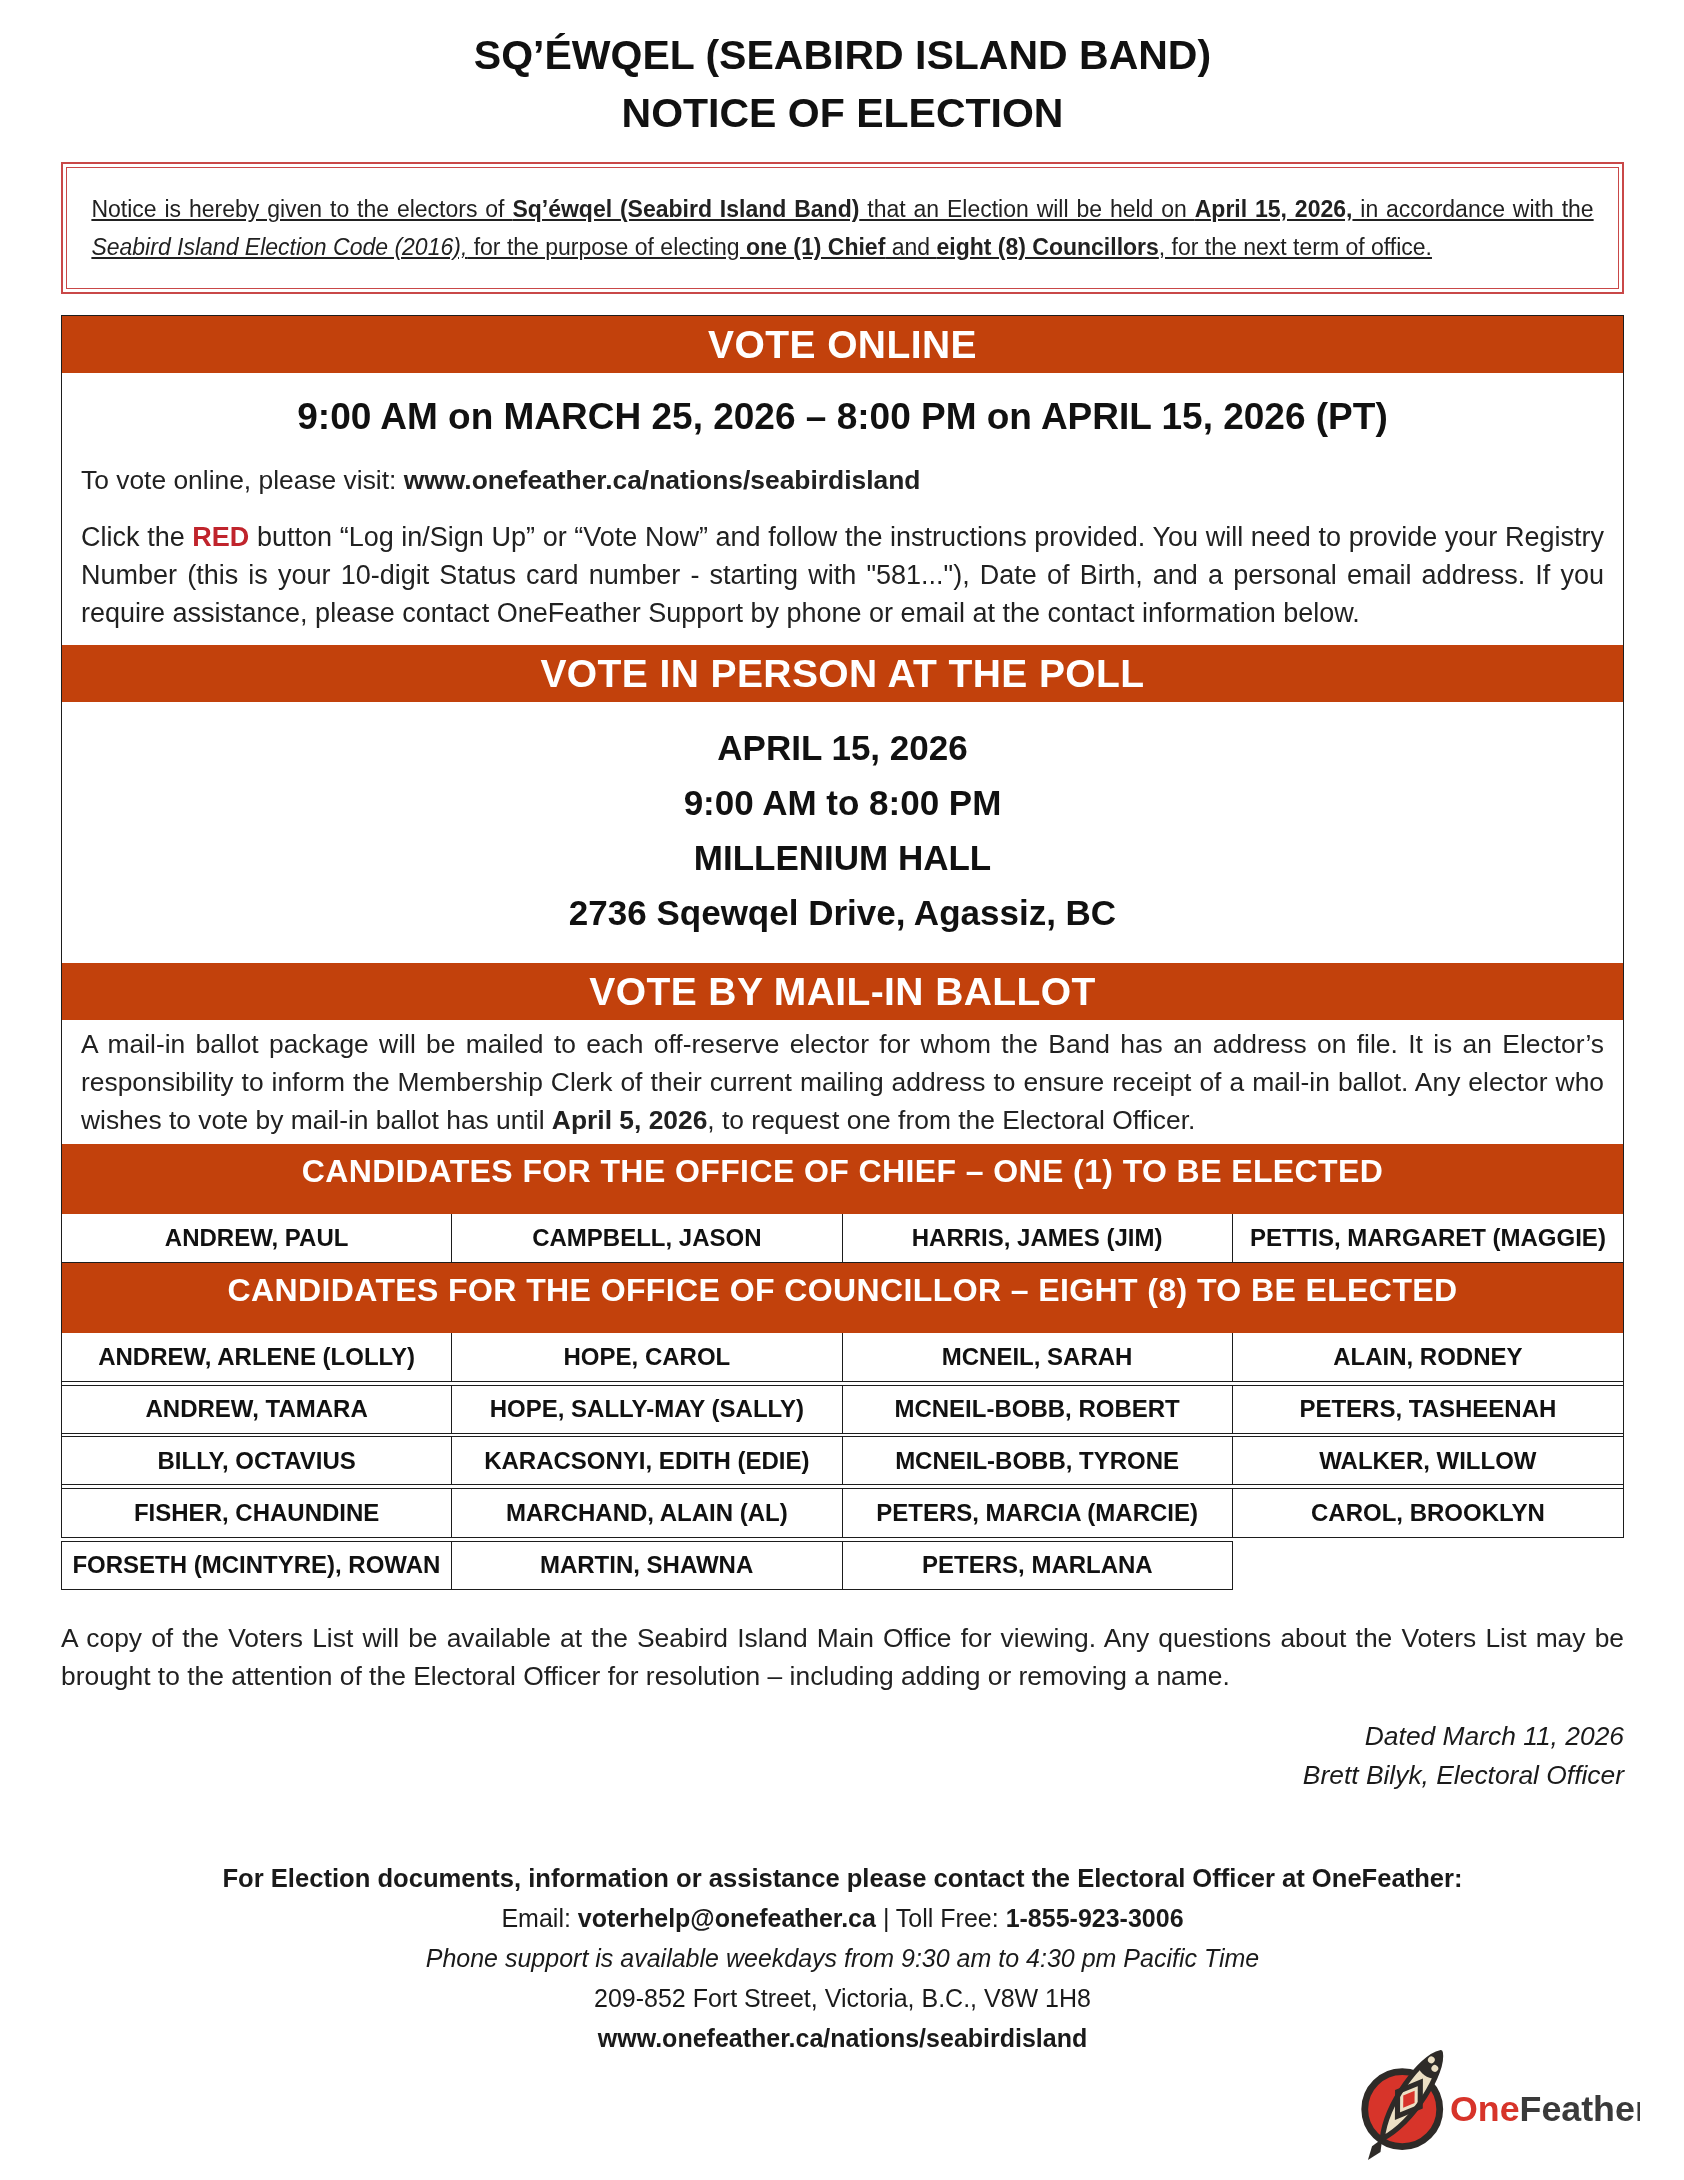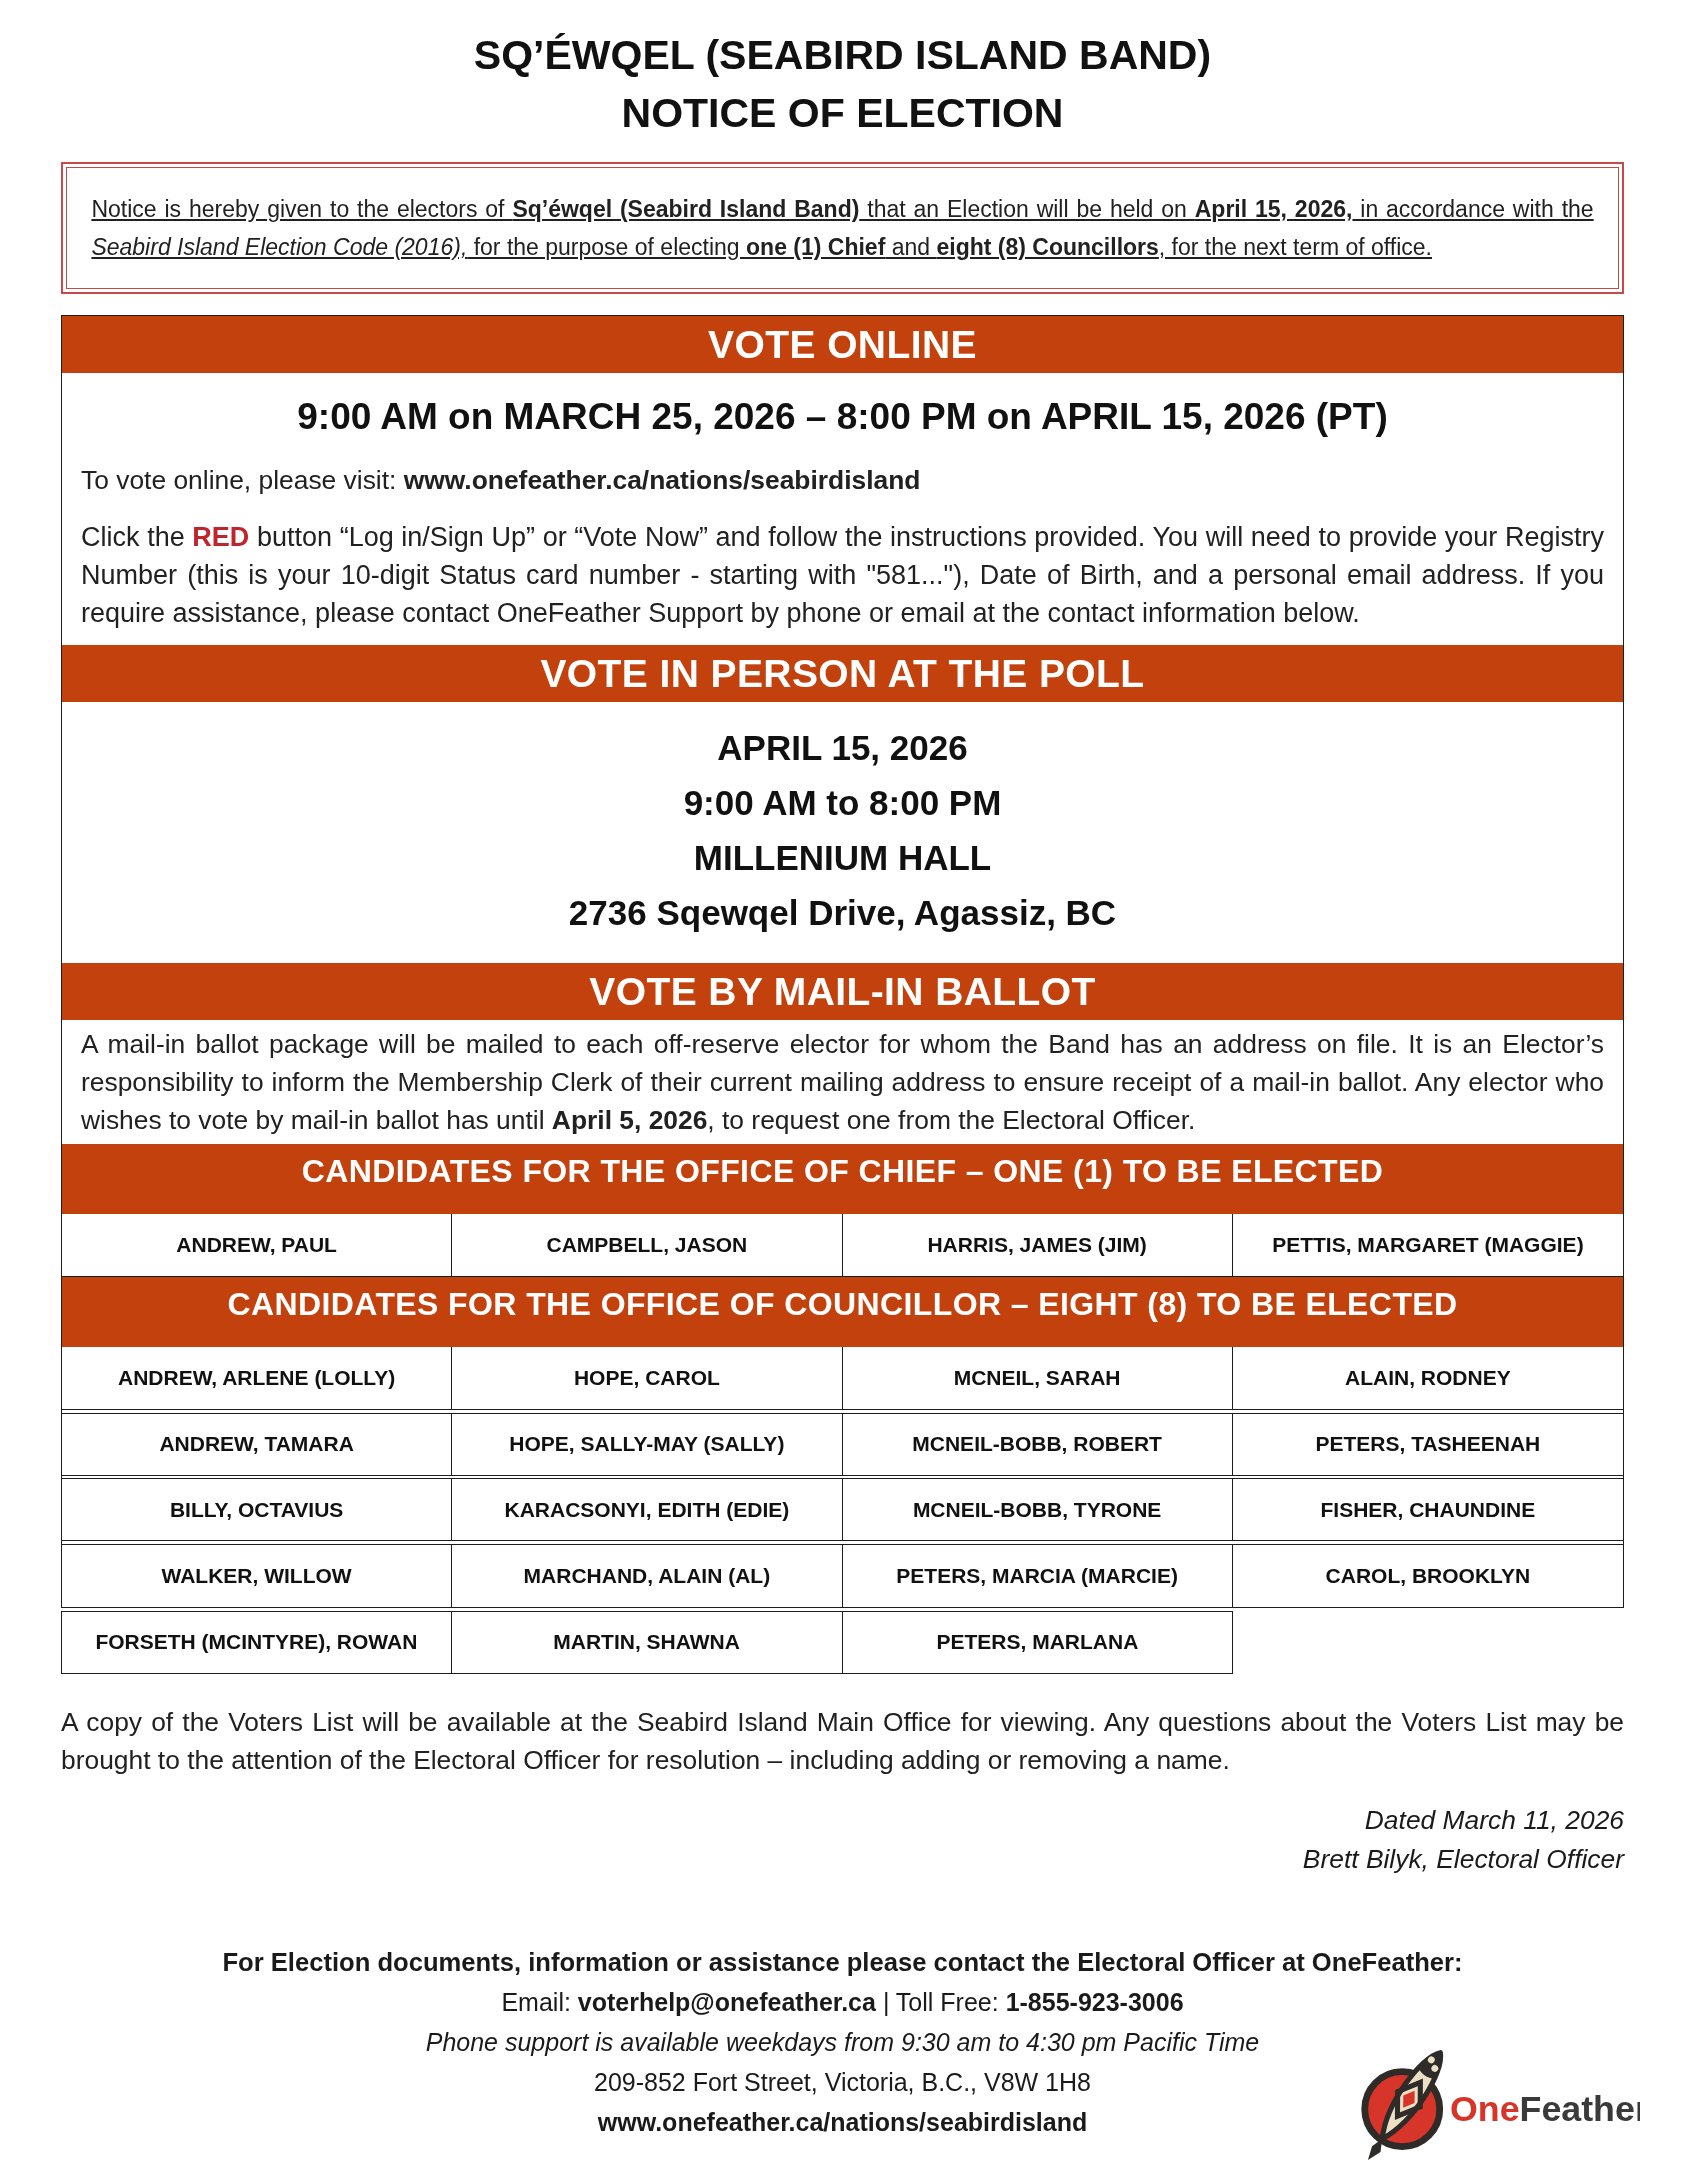--- a/index.html
+++ b/index.html
@@ -37,22 +37,22 @@
 
   .section-inperson { padding: 24px 0 29px 0; text-align: center; }
   .poll-line { font-weight: 700; font-size: 35px; line-height: 43px; color: #111; }
   .poll-line + .poll-line { margin-top: 12px; }
 
   .section-mail { padding: 5px 19px; font-size: 26.4px; line-height: 38px; text-align: justify; }
 
   
   .cand-grid { display: grid; grid-template-columns: repeat(4, 1fr); row-gap: 2.6px; background: #fff; }
   .cand-cell {
-    height: 63px; display: flex; align-items: center; justify-content: center;
-    font-weight: 700; font-size: 21px; text-align: center; color: #111;
+    height: 49px; display: flex; align-items: center; justify-content: center;
+    font-weight: 700; font-size: 24px; text-align: center; color: #111;
     border-right: 1.7px solid #1d1d1d;
     border-top: 1.7px solid #1d1d1d;
     border-bottom: 1.7px solid #1d1d1d;
     padding: 0 5.1px;
   }
   .cand-grid .cand-cell:nth-child(4n) { border-right: none; }
   .chief-grid .cand-cell { border-top: none; }
   .counc-grid .cand-cell:nth-child(-n+4) { border-top: none; }
   .counc-grid .cand-cell:nth-last-child(-n+4) { border-bottom: none; }
 
@@ -124,22 +124,22 @@
       <div class="cand-cell">HOPE, CAROL</div>
       <div class="cand-cell">MCNEIL, SARAH</div>
       <div class="cand-cell">ALAIN, RODNEY</div>
       <div class="cand-cell">ANDREW, TAMARA</div>
       <div class="cand-cell">HOPE, SALLY-MAY (SALLY)</div>
       <div class="cand-cell">MCNEIL-BOBB, ROBERT</div>
       <div class="cand-cell">PETERS, TASHEENAH</div>
       <div class="cand-cell">BILLY, OCTAVIUS</div>
       <div class="cand-cell">KARACSONYI, EDITH (EDIE)</div>
       <div class="cand-cell">MCNEIL-BOBB, TYRONE</div>
+      <div class="cand-cell">WALKER, WILLOW</div>
       <div class="cand-cell">FISHER, CHAUNDINE</div>
-      <div class="cand-cell">WALKER, WILLOW</div>
       <div class="cand-cell">MARCHAND, ALAIN (AL)</div>
       <div class="cand-cell">PETERS, MARCIA (MARCIE)</div>
       <div class="cand-cell">CAROL, BROOKLYN</div>
     </div>
   </div>
 
   <div class="last-row">
     <div class="cand-cell">FORSETH (MCINTYRE), ROWAN</div>
     <div class="cand-cell">MARTIN, SHAWNA</div>
     <div class="cand-cell">PETERS, MARLANA</div>

